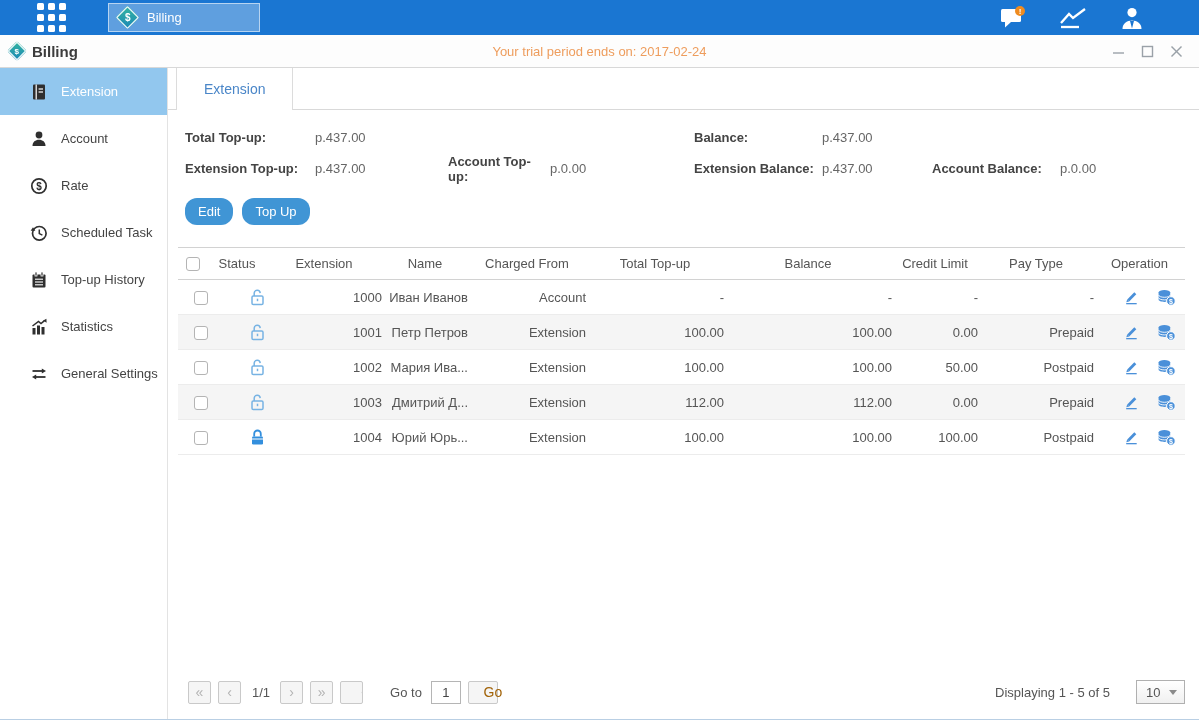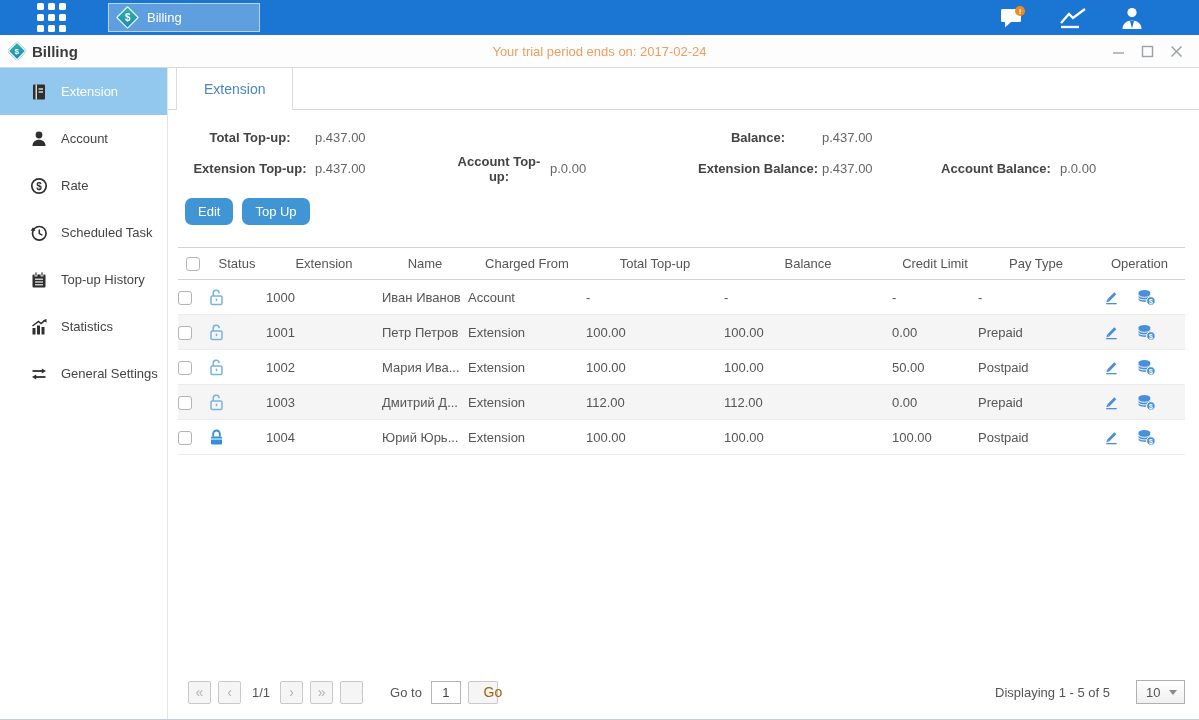--- a/index.html
+++ b/index.html
@@ -36,34 +36,34 @@
   .side-item svg { flex-shrink:0; }
 
   .content { flex:1; display:flex; flex-direction:column; min-width:0; }
   .tabstrip { height:42px; border-bottom:1px solid #d9d9d9; display:flex; align-items:stretch; padding-left:8px; flex-shrink:0; }
   .tab { border-left:1px solid #dcdcdc; border-right:1px solid #dcdcdc; background:#fff; color:#4a86c8; font-size:14px; display:flex; align-items:center; padding:0 27px; margin-bottom:-1px; cursor:pointer; }
 
   .summary { display:flex; padding:12px 14px 0 17px; font-size:13px; color:#666; flex-shrink:0; }
   .sum-col-left { width:509px; flex-shrink:0; }
   .sum-col-right { flex:1; }
   .sum-row { height:31px; display:flex; align-items:center; }
-  .lab { font-weight:bold; color:#444;text-align:center; }
+  .lab { font-weight:bold; color:#444; }
   .sum-col-left .lab1 { width:130px; } .sum-col-left .val1 { width:133px; } .sum-col-left .lab2 { width:102px; }
   .sum-col-right .lab1 { width:128px; } .sum-col-right .val1 { width:110px; } .sum-col-right .lab2 { width:128px; }
 
   .actions { display:flex; gap:9px; margin:14px 0 0 17px; flex-shrink:0; }
-  .btn-primary { background:#4095d5; color:#fff; border:none; font-size:13px; height:27px; padding:0 13px; border-radius:7px; cursor:pointer; font-family:inherit; }
+  .btn-primary { background:#4095d5; color:#fff; border:none; font-size:13px; height:27px; padding:0 13px; border-radius:12px; cursor:pointer; font-family:inherit; }
 
   .table-wrap { margin:22px 14px 0 10px; flex-shrink:0; }
   table { width:100%; border-collapse:collapse; font-size:13px; color:#555; table-layout:fixed; }
   thead tr { border-top:1px solid #d2d2d2; border-bottom:1px solid #d2d2d2; height:32px; }
   th { font-weight:normal; color:#555; text-align:center; white-space:nowrap; overflow:hidden; }
   tbody tr { height:35px; border-bottom:1px solid #ececec; }
   tbody tr.alt { background:#f5f5f5; }
-  td { text-align:left; white-space:nowrap; overflow:hidden; }
+  td { text-align:right; white-space:nowrap; overflow:hidden; }
   .cb { width:14px; height:14px; border:1px solid #b4b4b4; border-radius:3px; display:inline-block; background:#fff; vertical-align:middle; cursor:pointer; }
   .lock { display:inline-flex; vertical-align:middle; }
   .op .opicon { display:inline-flex; margin:0 9px; cursor:pointer; vertical-align:middle; }
 
   .spacer { flex:1; }
 
   .pagination { display:flex; align-items:center; padding:0 14px 0 20px; height:40px; margin-bottom:7px; flex-shrink:0; font-size:13px; color:#555; }
   .pg-btn { width:23px; height:23px; border:1px solid #c9c9c9; background:#f5f5f5; border-radius:2px; display:flex; align-items:center; justify-content:center; color:#b3b3b3; font-size:14px; margin-right:7px; cursor:pointer; flex-shrink:0; }
   .pg-ind { margin:0 10px 0 4px; color:#555; }
   .goto-label { margin:0 9px 0 20px; }

